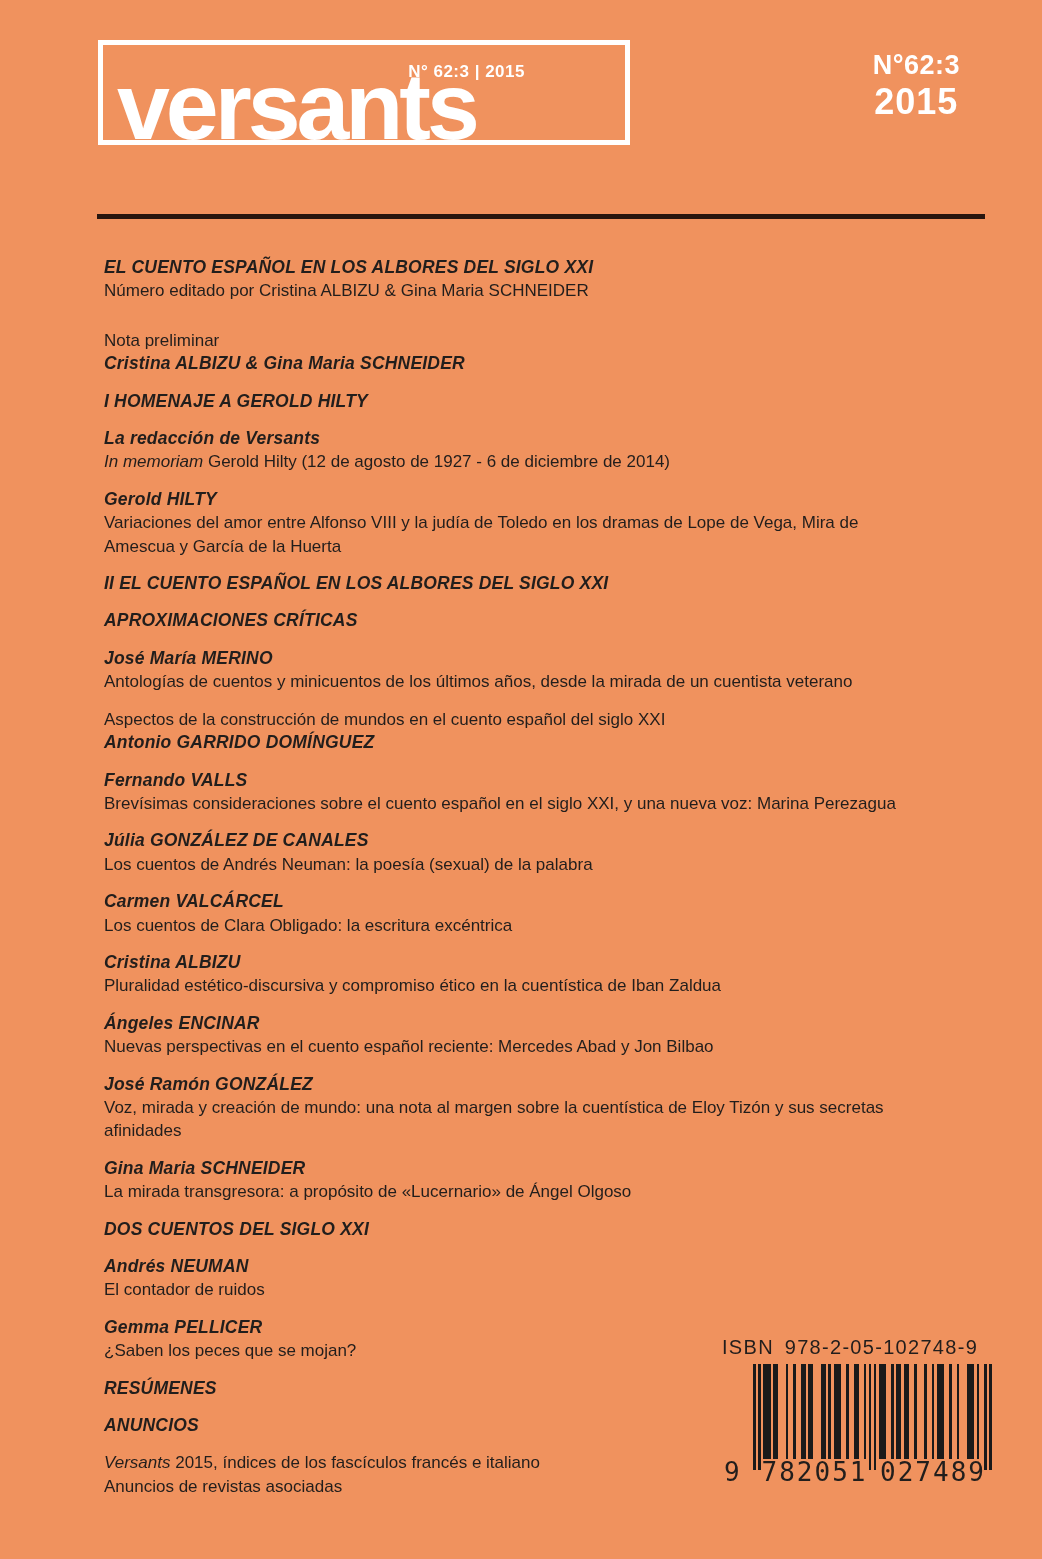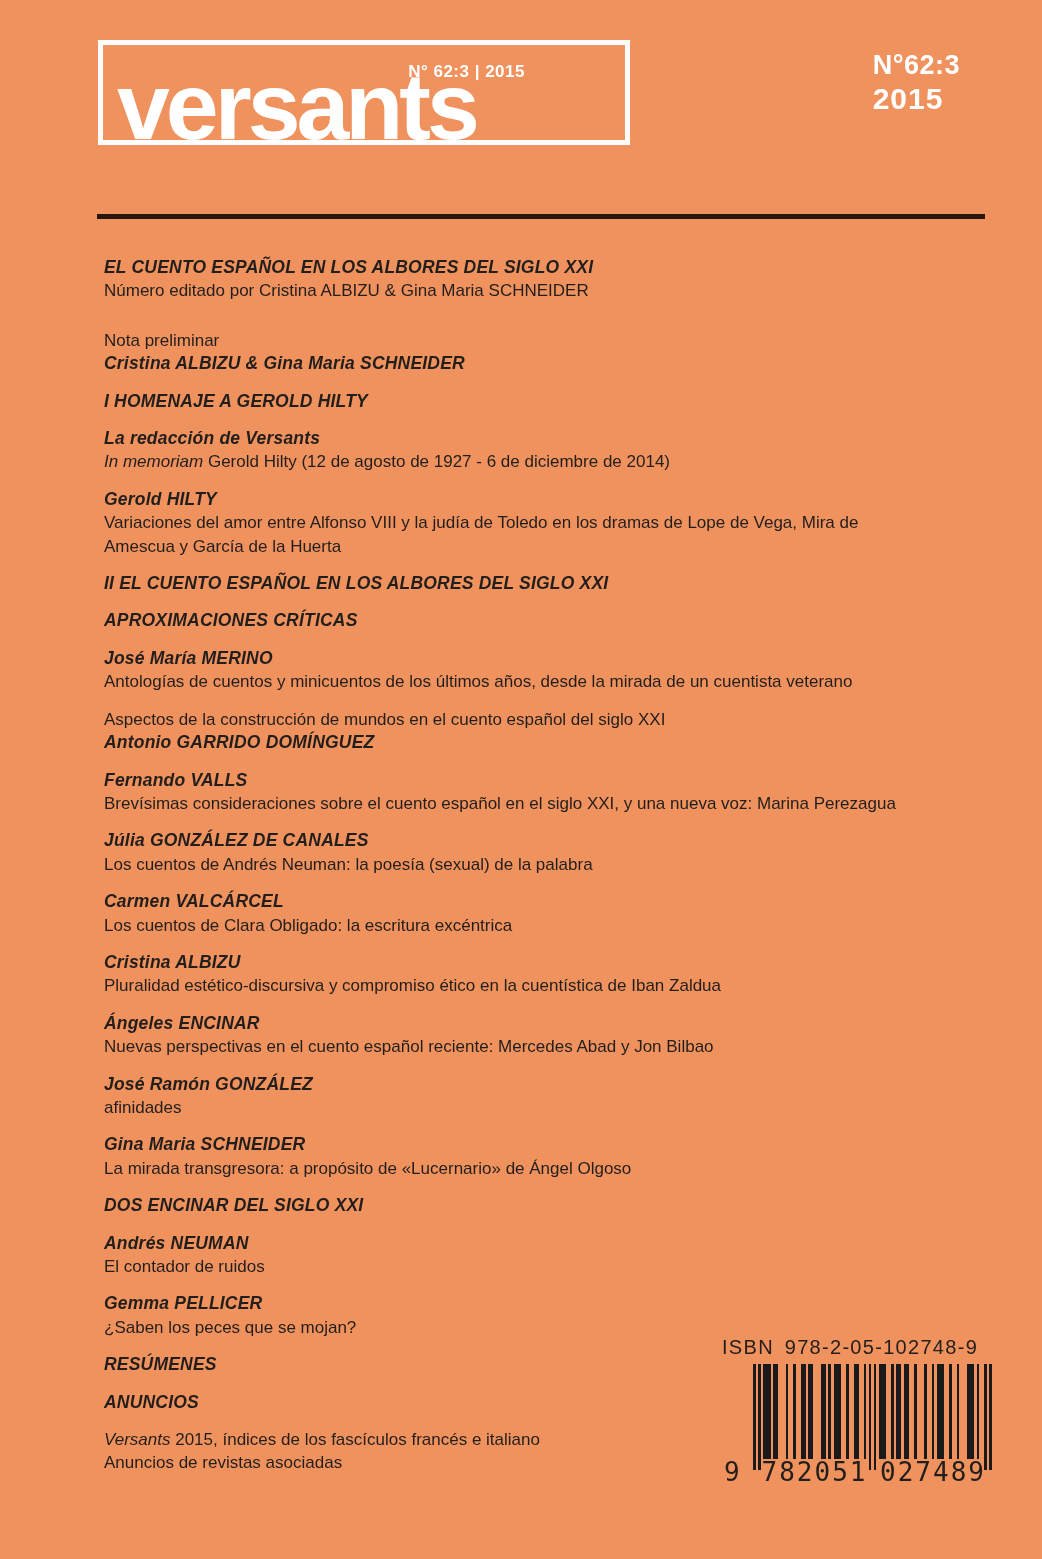--- a/index.html
+++ b/index.html
@@ -30,24 +30,24 @@
     font-size:95px;font-weight:700;letter-spacing:-4px;
     color:var(--white);line-height:1;
   }
   .logo-badge{
     position:absolute;top:17px;right:100px;
     font-size:17px;font-weight:700;color:var(--white);
     letter-spacing:0.5px;white-space:nowrap;
   }
   .issue-block{
     position:absolute;top:52px;right:82px;
-    text-align:left;color:var(--white);font-weight:700;line-height:1;
+    text-align:center;color:var(--white);font-weight:700;line-height:1;
   }
   .issue-no{font-size:27px;letter-spacing:0.5px;}
-  .issue-year{font-size:30px;margin-top:5px;letter-spacing:1px;}
+  .issue-year{font-size:36px;margin-top:5px;letter-spacing:1px;}
   .rule{
     position:absolute;left:97px;top:214px;
     width:888px;height:5px;background:var(--rule);
   }
   
   .toc{
     position:absolute;left:104px;top:256px;width:850px;
     font-size:17px;line-height:23.4px;
   }
   .toc-block{margin-bottom:14px;}
@@ -145,28 +145,29 @@
       <div class="toc-block">
         <div class="toc-line"><span class="b">Cristina ALBIZU</span></div>
         <div class="toc-line"><span>Pluralidad estético-discursiva y compromiso ético en la cuentística de Iban Zaldua</span></div>
       </div>
       <div class="toc-block">
         <div class="toc-line"><span class="b">Ángeles ENCINAR</span></div>
         <div class="toc-line"><span>Nuevas perspectivas en el cuento español reciente: Mercedes Abad y Jon Bilbao</span></div>
       </div>
       <div class="toc-block">
         <div class="toc-line"><span class="b">José Ramón GONZÁLEZ</span></div>
+        <div class="toc-line"><span>Voz, mirada y creación de mundo: una nota al margen sobre la cuentística de Eloy Tizón y sus secretas</span></div>
         <div class="toc-line"><span>afinidades</span></div>
       </div>
       <div class="toc-block">
         <div class="toc-line"><span class="b">Gina Maria SCHNEIDER</span></div>
         <div class="toc-line"><span>La mirada transgresora: a propósito de «Lucernario» de Ángel Olgoso</span></div>
       </div>
       <div class="toc-block">
-        <div class="toc-line"><span class="b i">DOS ENCINAR DEL SIGLO XXI</span></div>
+        <div class="toc-line"><span class="b i">DOS CUENTOS DEL SIGLO XXI</span></div>
       </div>
       <div class="toc-block">
         <div class="toc-line"><span class="b">Andrés NEUMAN</span></div>
         <div class="toc-line"><span>El contador de ruidos</span></div>
       </div>
       <div class="toc-block">
         <div class="toc-line"><span class="b">Gemma PELLICER</span></div>
         <div class="toc-line"><span>¿Saben los peces que se mojan?</span></div>
       </div>
       <div class="toc-block">

